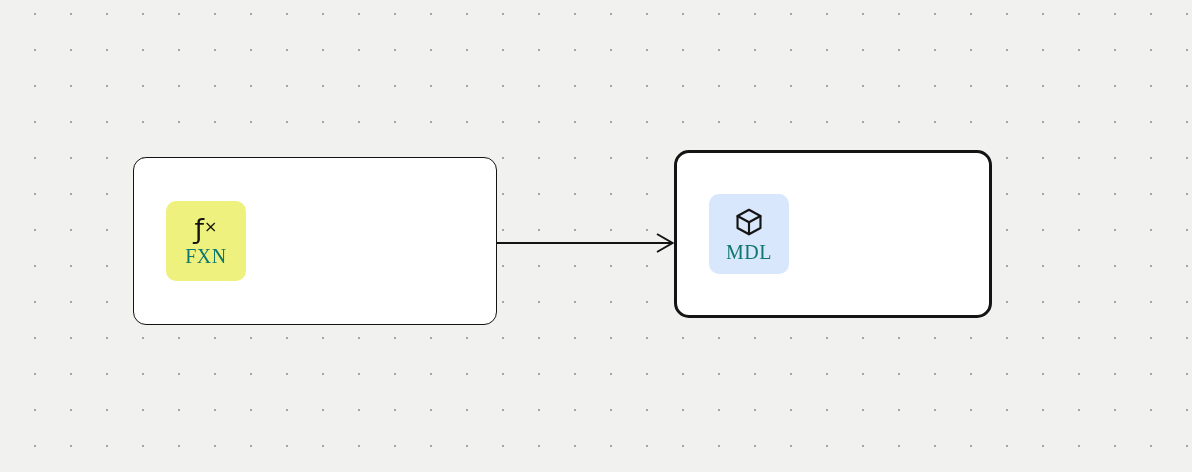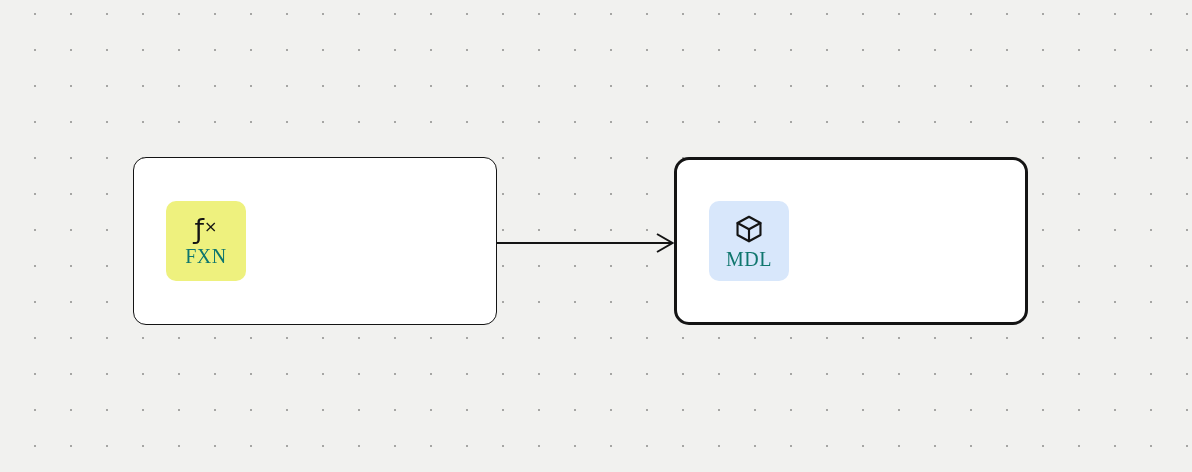--- a/index.html
+++ b/index.html
@@ -27,21 +27,21 @@
     position: absolute;
     background: #ffffff;
     border: 1.5px solid #141414;
     border-radius: 13px;
     display: flex;
     align-items: center;
     padding-left: 32px;
     gap: 31px;
   }
   .node--fxn { left: 133px; top: 157px; width: 364px; height: 168px; }
-  .node--mdl { left: 674px; top: 157px; width: 354px; height: 168px; }
+  .node--mdl { left: 674px; top: 150px; width: 318px; height: 168px; }
   .node--selected { border-width: 3px; border-radius: 15px; }
 
   .type-badge {
     width: 80px; height: 80px;
     border-radius: 10px;
     flex: 0 0 auto;
     display: flex;
     flex-direction: column;
     align-items: center;
     justify-content: center;

